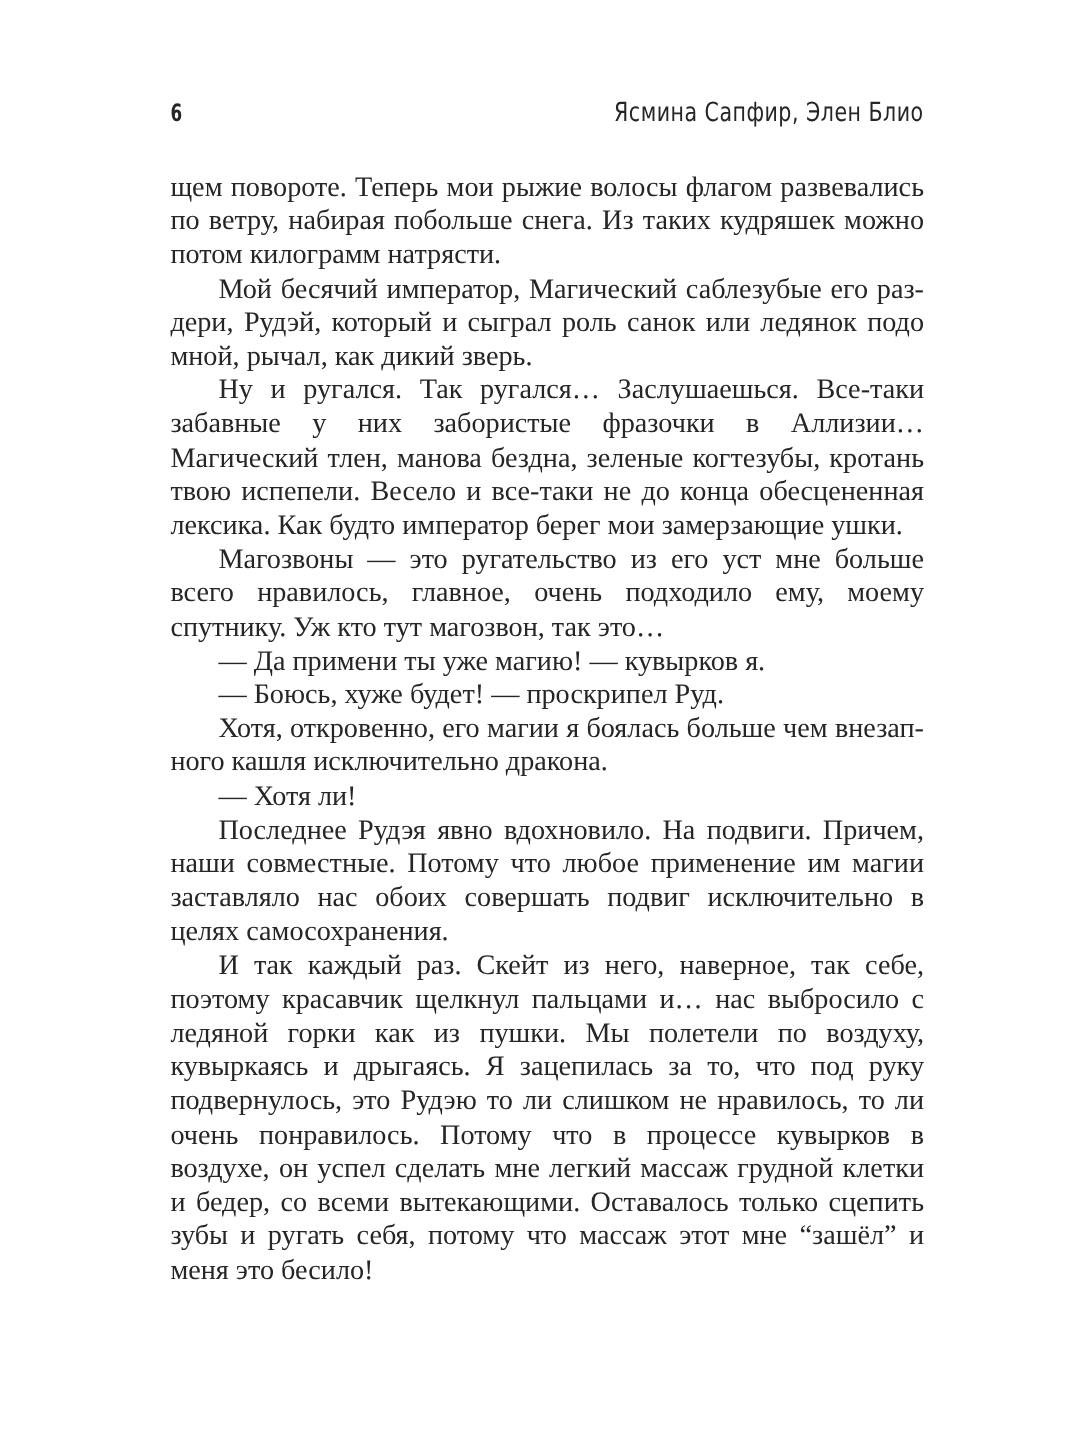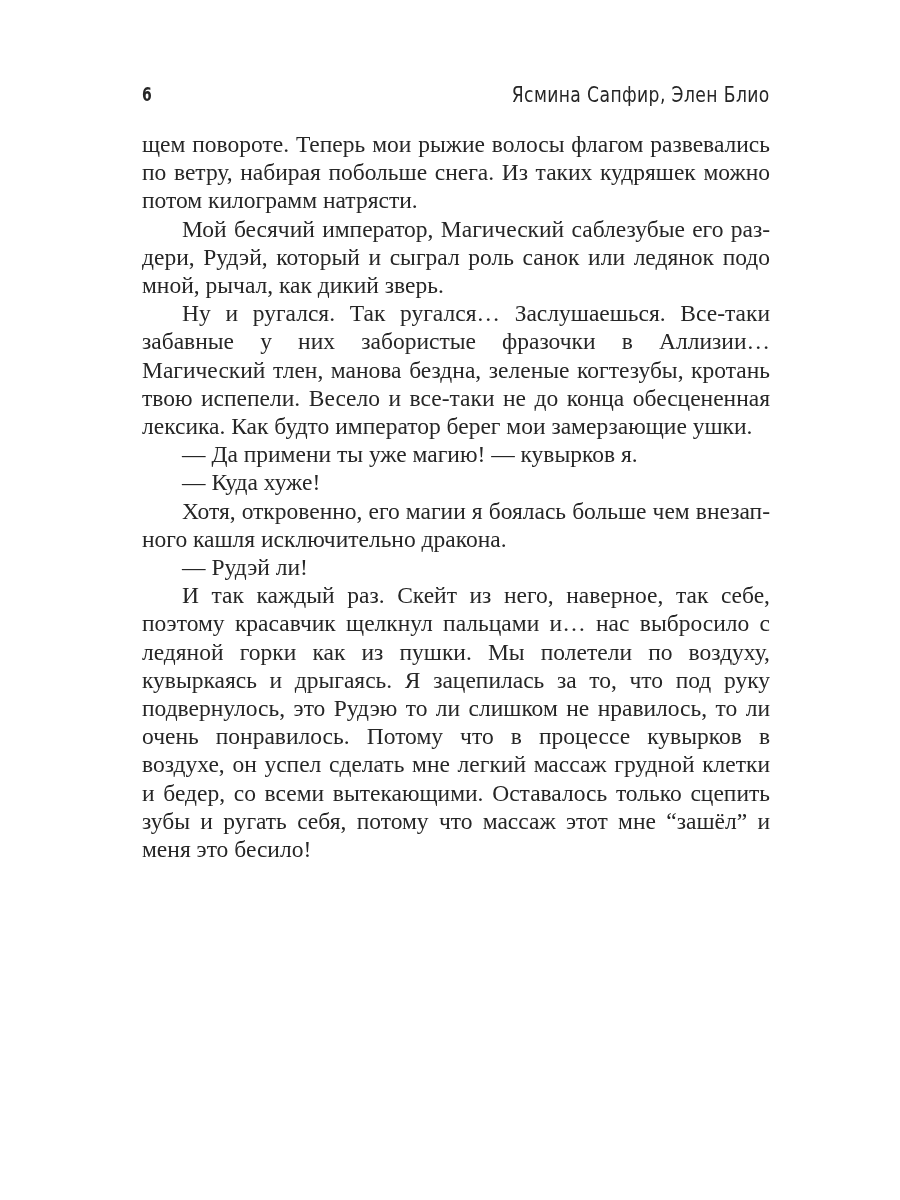--- a/index.html
+++ b/index.html
@@ -41,32 +41,34 @@
       font-family: "Liberation Serif", serif;
       font-size: 23.5px;
       line-height: 28.2px;
       text-align: justify;
       hyphens: manual;
     }
     .body-text p {
       margin: 0;
       text-indent: 40px;
     }
-    .body-text p.cont { text-indent: 0; }
+    .body-text p.cont { text-indent: 0; margin-top: 12px; }
   </style>
 </head>
 <body>
 
 <div class="page-header">
   <span class="page-number">6</span>
   <span class="running-head">Ясмина Сапфир, Элен Блио</span>
 </div>
 
 <div class="body-text">
   <p class="cont">щем повороте. Теперь мои рыжие волосы флагом развевались по ветру, набирая побольше снега. Из таких кудряшек можно потом килограмм натрясти.</p>
   <p>Мой бесячий император, Магический саблезубые его раз­дери, Рудэй, который и сыграл роль санок или ледянок подо мной, рычал, как дикий зверь.</p>
   <p>Ну и ругался. Так ругался… Заслушаешься. Все-таки забав­ные у них забористые фразочки в Аллизии… Магический тлен, манова бездна, зеленые когтезубы, кротань твою испепели. Ве­село и все-таки не до конца обесцененная лексика. Как будто император берег мои замерзающие ушки.</p>
+  <p>Магозвоны — это ругательство из его уст мне больше всего нравилось, главное, очень подходило ему, моему спутнику. Уж кто тут магозвон, так это…</p>
   <p>— Да примени ты уже магию! — кувырков я.</p>
-  <p>— Куда хуже!</p>
+  <p>— Боюсь, хуже будет! — проскрипел Руд.</p>
   <p>Хотя, откровенно, его магии я боялась больше чем внезап­ного кашля исключительно дракона.</p>
-  <p>— Рудэй ли!</p>
+  <p>— Хотя ли!</p>
+  <p>Последнее Рудэя явно вдохновило. На подвиги. Причем, на­ши совместные. Потому что любое применение им магии за­ставляло нас обоих совершать подвиг исключительно в целях самосохранения.</p>
   <p>И так каждый раз. Скейт из него, наверное, так себе, поэто­му красавчик щелкнул пальцами и… нас выбросило с ледяной горки как из пушки. Мы полетели по воздуху, кувыркаясь и дрыгаясь. Я зацепилась за то, что под руку подвернулось, это Рудэю то ли слишком не нравилось, то ли очень понравилось. Потому что в процессе кувырков в воздухе, он успел сделать мне легкий массаж грудной клетки и бедер, со всеми вытекаю­щими. Оставалось только сцепить зубы и ругать себя, потому что массаж этот мне “зашёл” и меня это бесило!</p>
 </div>
 
 </body></html>

